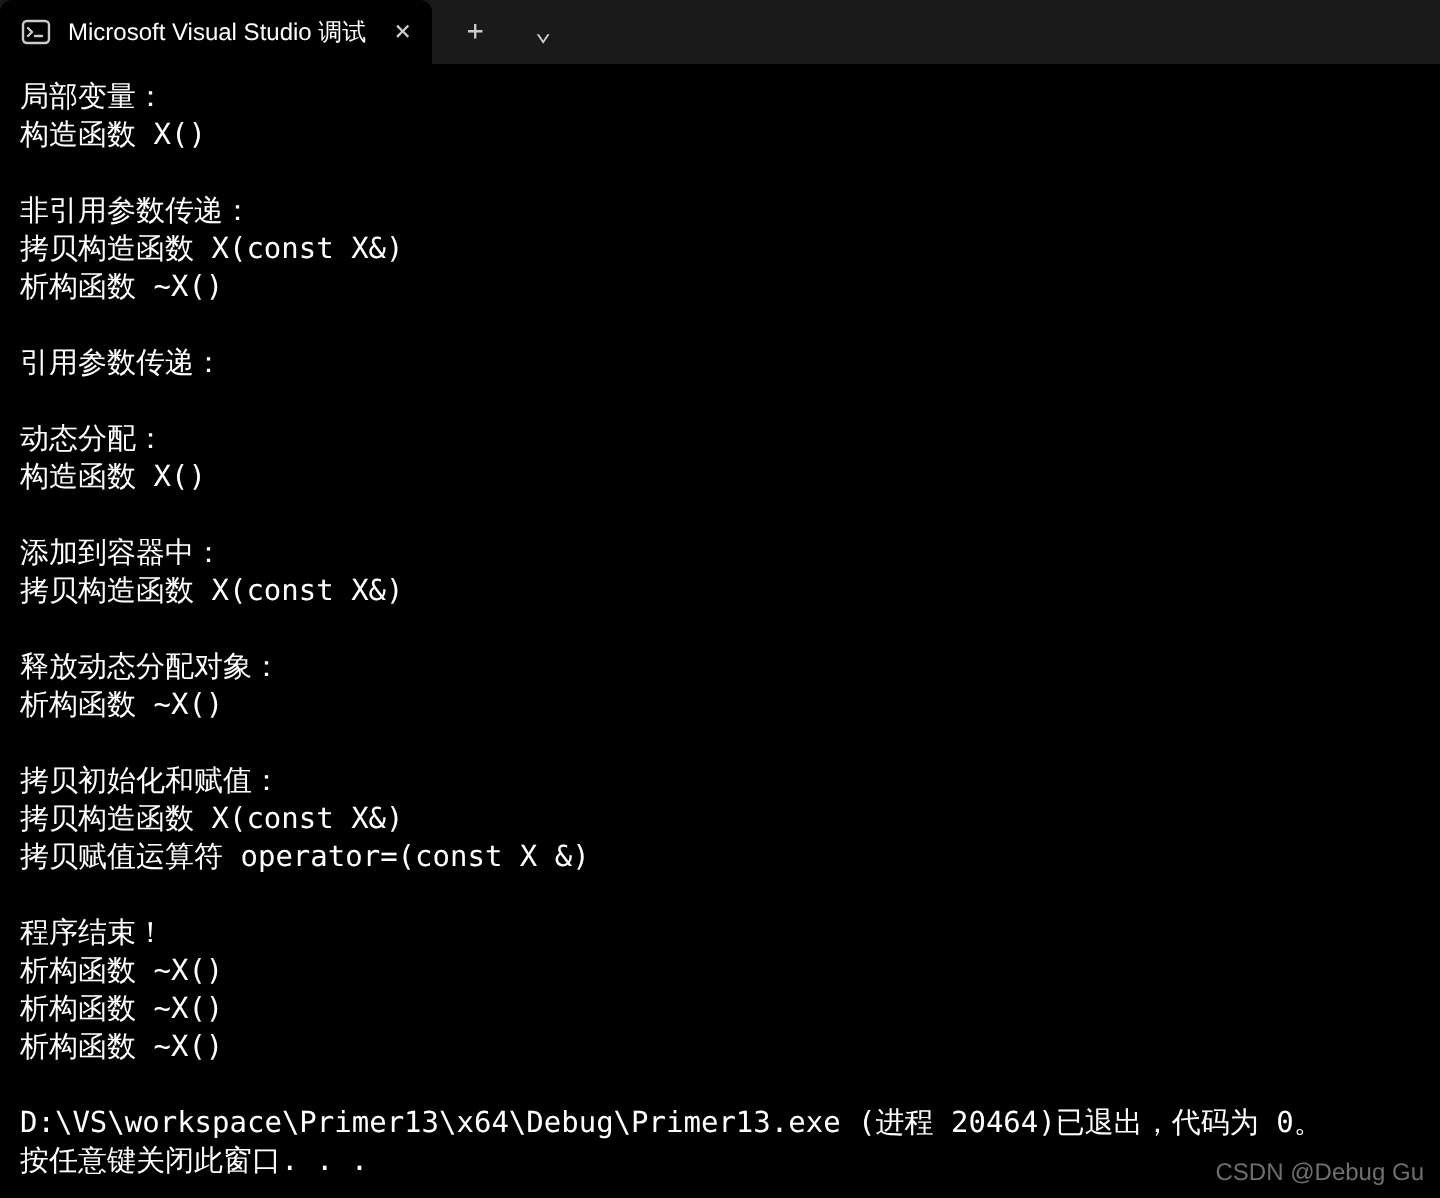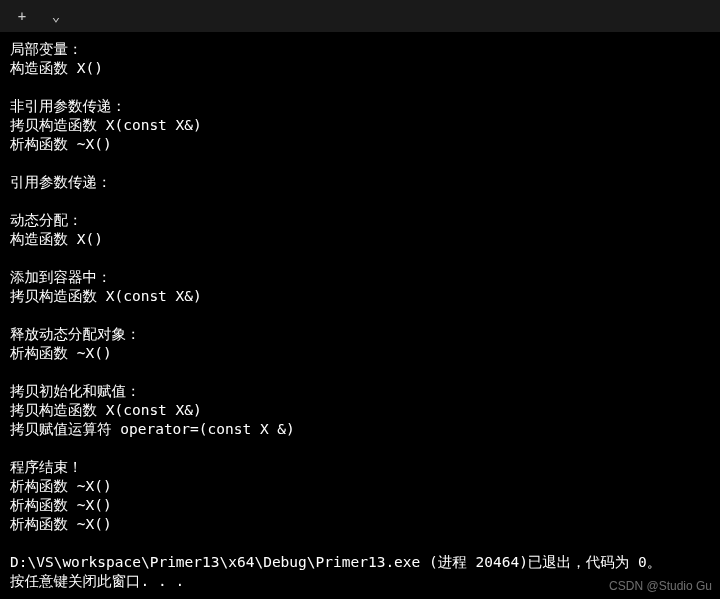--- a/index.html
+++ b/index.html
@@ -79,20 +79,31 @@
     bottom: 6px;
     color: rgba(200,200,200,0.55);
     font-size: 12px;
     font-family: "Segoe UI", sans-serif;
   }
 </style>
 </head>
 <body>
 
 <div class="titlebar">
+  <div class="tab">
+    <span class="tab-icon">
+      <svg width="16" height="16" viewBox="0 0 16 16">
+        <rect x="1.5" y="2.5" width="13" height="11" rx="2" fill="none" stroke="#ccc" stroke-width="1.2"></rect>
+        <path d="M4 6 L6 8 L4 10" fill="none" stroke="#ccc" stroke-width="1.2" stroke-linecap="round" stroke-linejoin="round"></path>
+        <line x1="7.5" y1="10" x2="11" y2="10" stroke="#ccc" stroke-width="1.2" stroke-linecap="round"></line>
+      </svg>
+    </span>
+    <span class="tab-title">Microsoft Visual Studio 调试</span>
+    <span class="tab-close">×</span>
+  </div>
   <div class="titlebar-actions">
     <div class="titlebar-btn">+</div>
     <div class="titlebar-btn">
       <span>⌄</span>
     </div>
   </div>
 </div>
 
 <div class="terminal" id="terminal">局部变量：
 构造函数 X()
@@ -117,13 +128,13 @@
 拷贝赋值运算符 operator=(const X &amp;)
 
 程序结束！
 析构函数 ~X()
 析构函数 ~X()
 析构函数 ~X()
 
 D:\VS\workspace\Primer13\x64\Debug\Primer13.exe (进程 20464)已退出，代码为 0。
 按任意键关闭此窗口. . .</div>
 
-<div class="watermark">CSDN @Studio Gu</div>
+<div class="watermark">CSDN @Debug Gu</div>
 
 </body></html>

